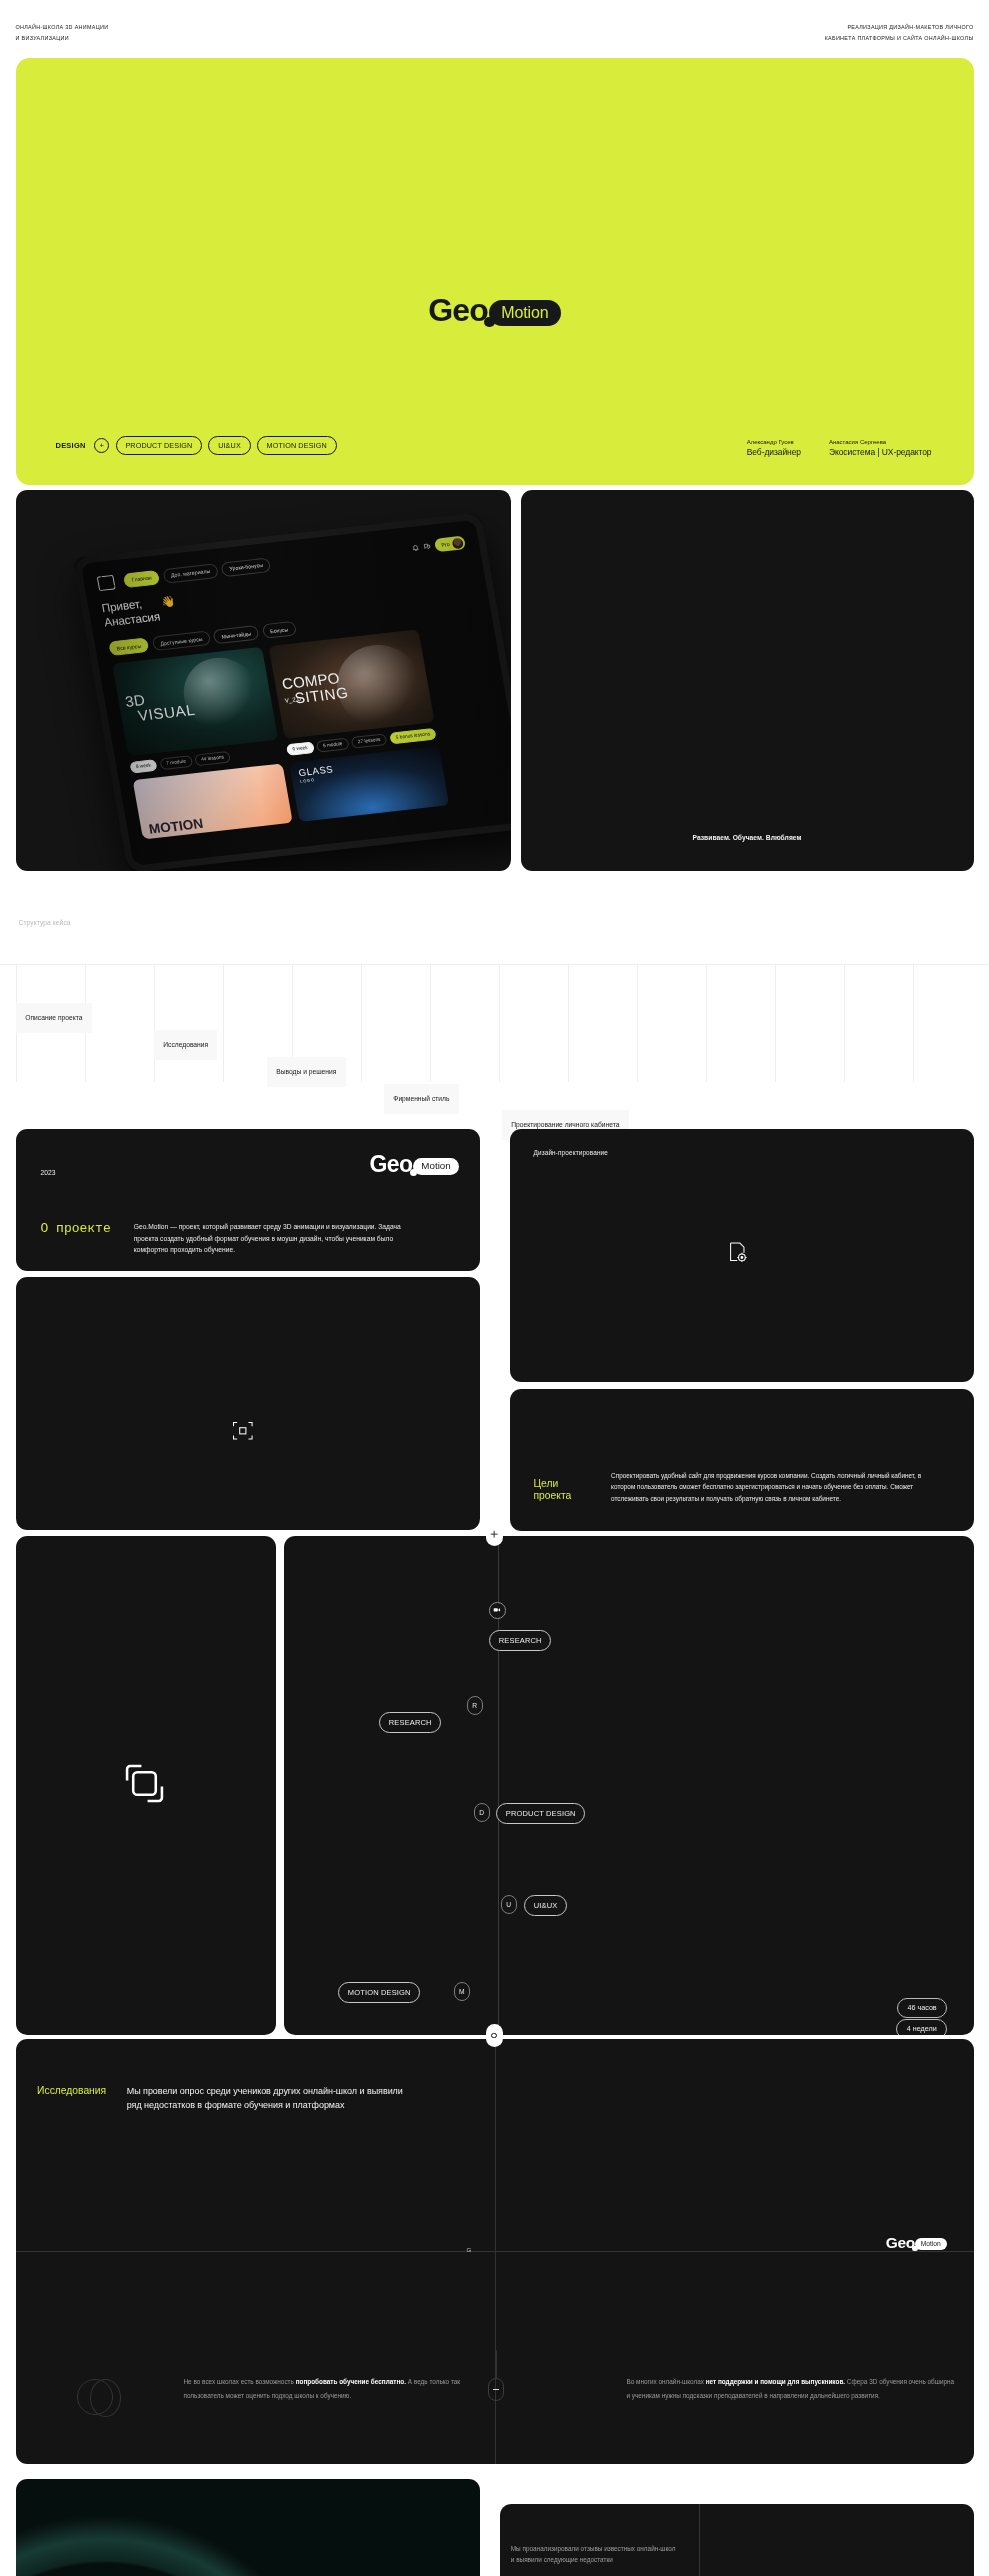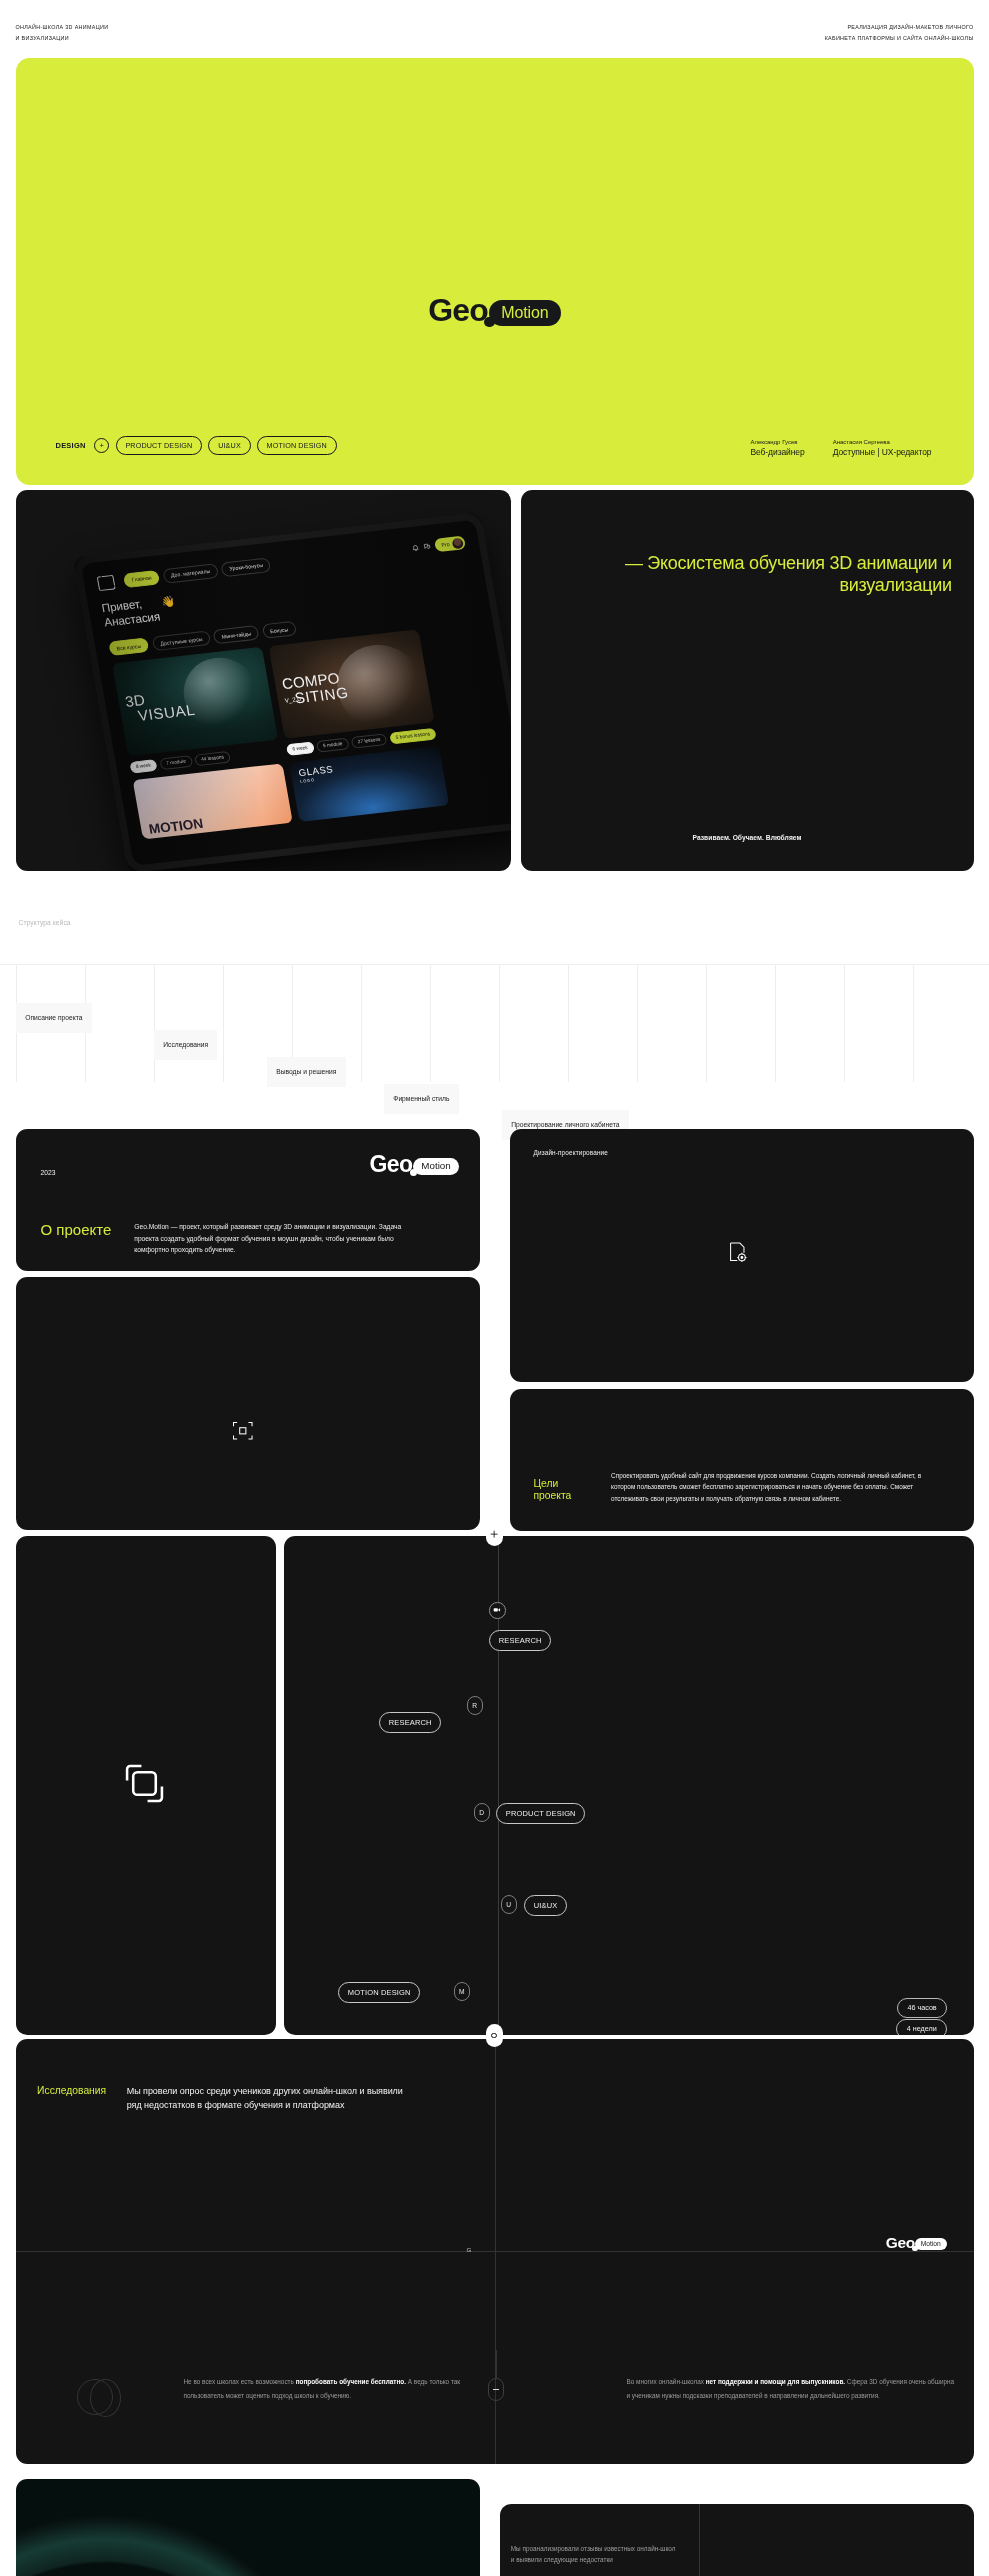--- a/index.html
+++ b/index.html
@@ -185,21 +185,21 @@
   .about-logo .p {
     margin-left:-5.2px; background:#ffffff; color:#16181a; border-radius:15.5px;
     padding:3.6px 8.2px 4.1px; font-size:9.8px; font-weight:500; line-height:1;
     position:relative; top:2.1px;
   }
   .about-logo .p::before {
     content:""; position:absolute; left:-3.6px; bottom:-0.5px; width:7.2px; height:7.2px;
     background:#ffffff; border-radius:50%;
   }
   .about-body { position:absolute; left:25px; top:92px; display:flex; gap:23px; width:417px; }
-  .about-h { color:#d7ec3b; font-size:15px; line-height:1.2; white-space:nowrap; }
+  .about-h { color:#d7ec3b; font-size:13px; line-height:1.2; white-space:nowrap;font-family:Liberation Mono, monospace; }
   .about-p { color:#ededed; font-size:6.7px; line-height:1.72; width:289px; }
   .kicker { position:absolute; left:24px; top:19.6px; color:#efefef; font-size:6.4px; letter-spacing:0.02em; }
   .goal-body { position:absolute; left:24px; bottom:27px; display:flex; gap:20.6px; width:428px; }
   .goal-h { color:#d7ec3b; font-size:10.3px; line-height:1.2; width:57px;margin-top:8px; }
   .goal-p { color:#ededed; font-size:6.4px; line-height:1.78; width:330px; }
 
   
   .glyph { position:absolute; color:#ffffff; }
   .g-frame { left:216px; top:143px; }
 
@@ -330,21 +330,21 @@
       <span class="tag-pill">MOTION DESIGN</span>
     </div>
 
     <div class="hero-credits">
       <div class="credit">
         <div class="role">Александр Гусев</div>
         <div class="name">Веб-дизайнер</div>
       </div>
       <div class="credit">
         <div class="role">Анастасия Сергеева</div>
-        <div class="name">Доступные | UX-редактор</div>
+        <div class="name">Экосистема | UX-редактор</div>
       </div>
     </div>
   </div>
 
   <div class="duo">
 
     <div class="card-dark tabletcard">
       <div class="tablet">
         <div class="tablet-screen">
 
@@ -424,21 +424,20 @@
               <span class="gl" style="top:17.5px;font-size:4.1px;letter-spacing:.2em;">LOGO</span>
             </div>
           </div>
 
         </div>
         <div class="tablet-shade"></div>
       </div>
     </div>
 
     <div class="card-dark ecocard">
-      <div class="eco-head">— Экосистема обучения 3D анимации и визуализации</div>
       <div class="eco-foot">Развиваем. Обучаем. Влюбляем</div>
     </div>
   </div>
 
   <div class="struct-label">Структура кейса</div>
   <div class="struct">
     <div class="hline"></div>
     <div class="vline" style="left:16px;"></div>
     <div class="vline" style="left:85px;"></div>
     <div class="vline" style="left:154px;"></div>

